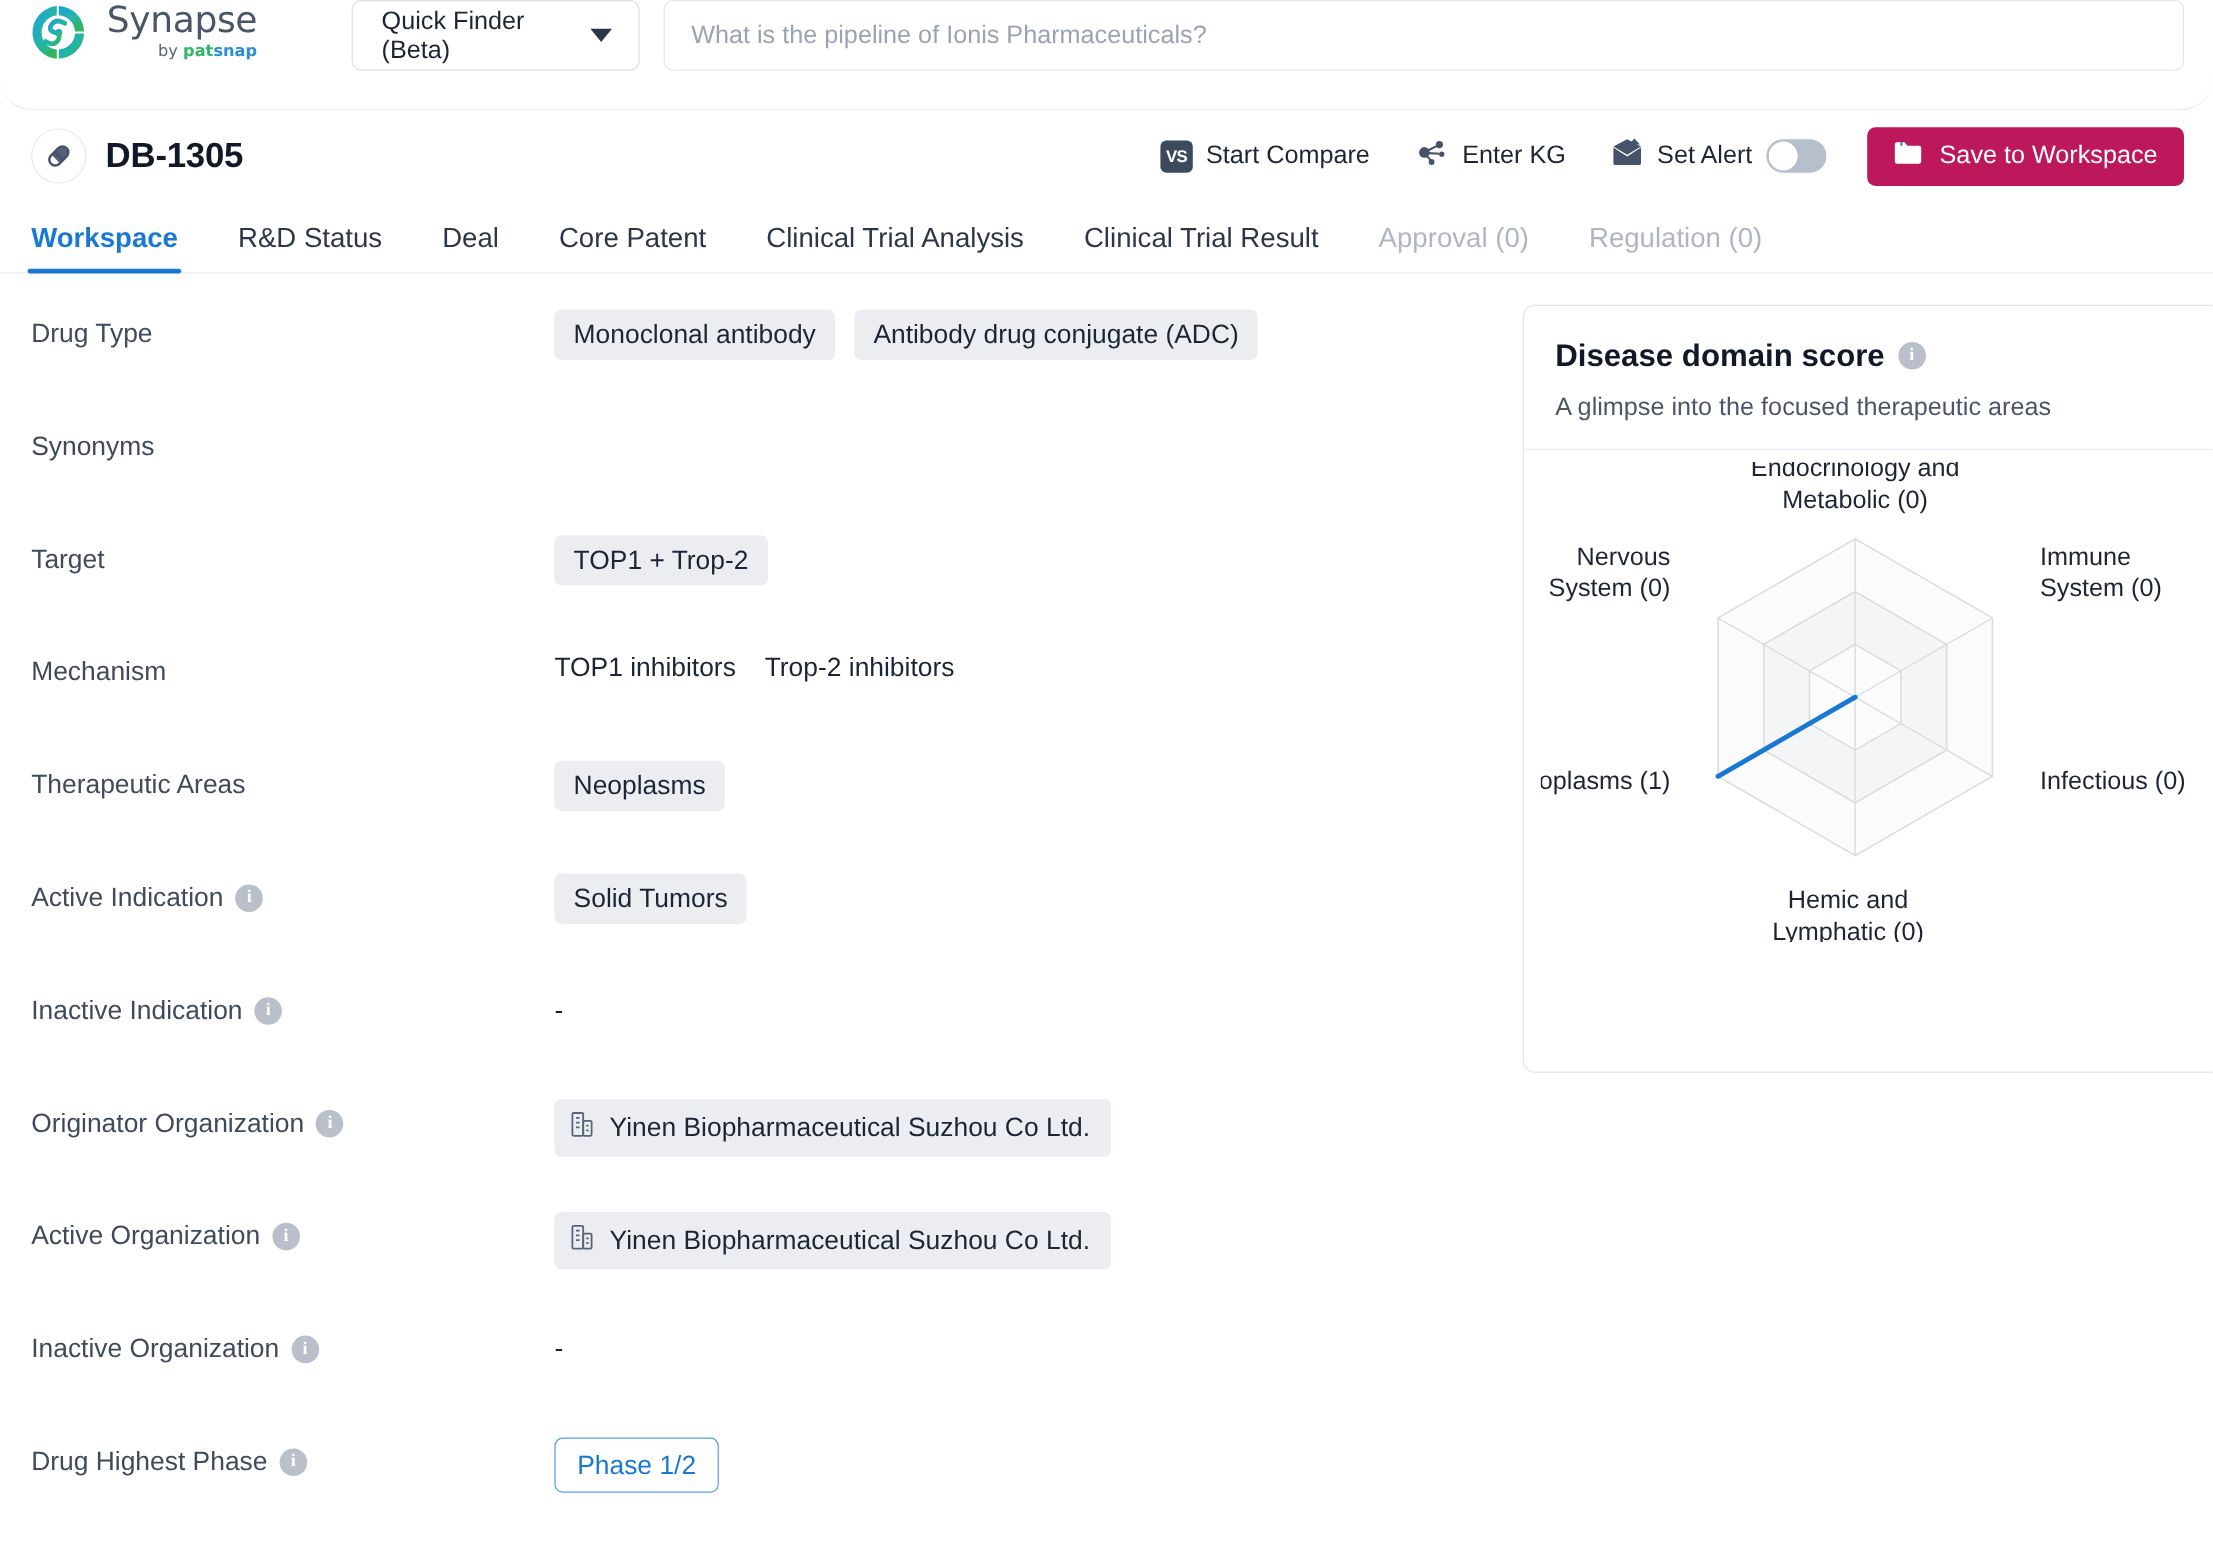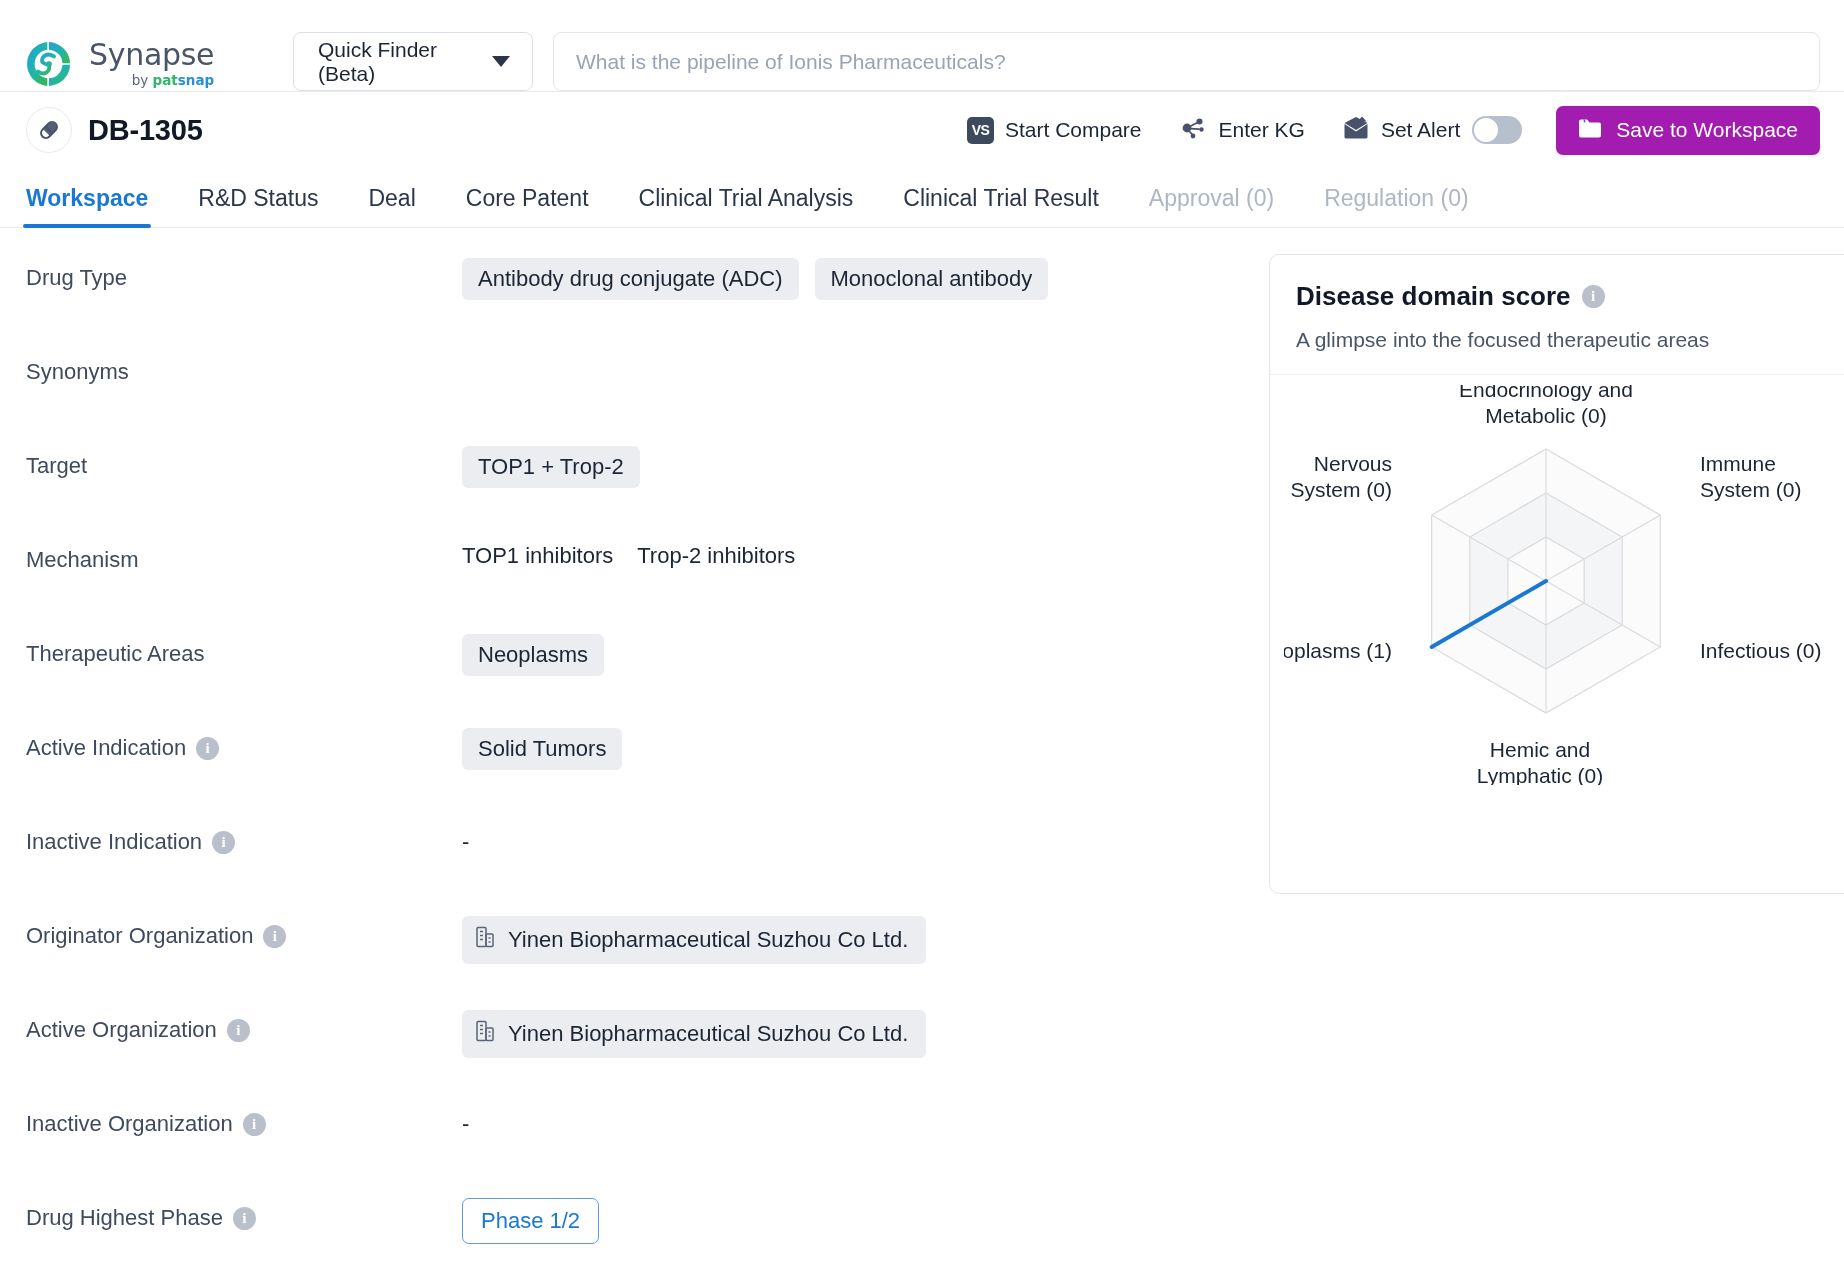--- a/index.html
+++ b/index.html
@@ -9,24 +9,25 @@
     background: #ffffff;
     font-family: "Liberation Sans", sans-serif;
     color: #2b3648;
     overflow: hidden;
   }
 
   
   .topbar {
     height: 92px;
     display: flex;
-    align-items: flex-end;
+    align-items: flex-start;
     padding: 0 24px 0 22px;
     border-bottom: 1px solid #e8eaee;
     gap: 0;
+    border-radius: 27px;
   }
   .logo-wrap {
     display: flex;
     align-items: center;
     gap: 13px;
     width: 250px;
     flex: none;
   }
   .logo-mark { width: 54px; height: 54px; flex: none; }
   .logo-text { display: flex; flex-direction: column; line-height: 1; }
@@ -148,21 +149,21 @@
   .toggle .knob {
     position: absolute;
     width: 24px; height: 24px;
     border-radius: 50%;
     background: #fff;
     top: 2px; left: 2px;
   }
   .save-btn {
     margin-left: 34px;
     height: 49px;
-    background: #a21caf;
+    background: #be185d;
     border: none;
     border-radius: 7px;
     color: #fff;
     font-size: 21px;
     display: flex;
     align-items: center;
     gap: 13px;
     padding: 0 22px;
     font-family: "Liberation Sans", sans-serif;
     cursor: pointer;
@@ -404,22 +405,22 @@
 
 <div class="content">
 
   <div class="detail-col">
 
     <div class="row">
       <div class="row-label">
         <span>Drug Type</span>
       </div>
       <div class="row-value">
+        <span class="chip">Monoclonal antibody</span>
         <span class="chip">Antibody drug conjugate (ADC)</span>
-        <span class="chip">Monoclonal antibody</span>
       </div>
     </div>
 
     <div class="row">
       <div class="row-label">
         <span>Synonyms</span>
       </div>
     </div>
 
     <div class="row">

